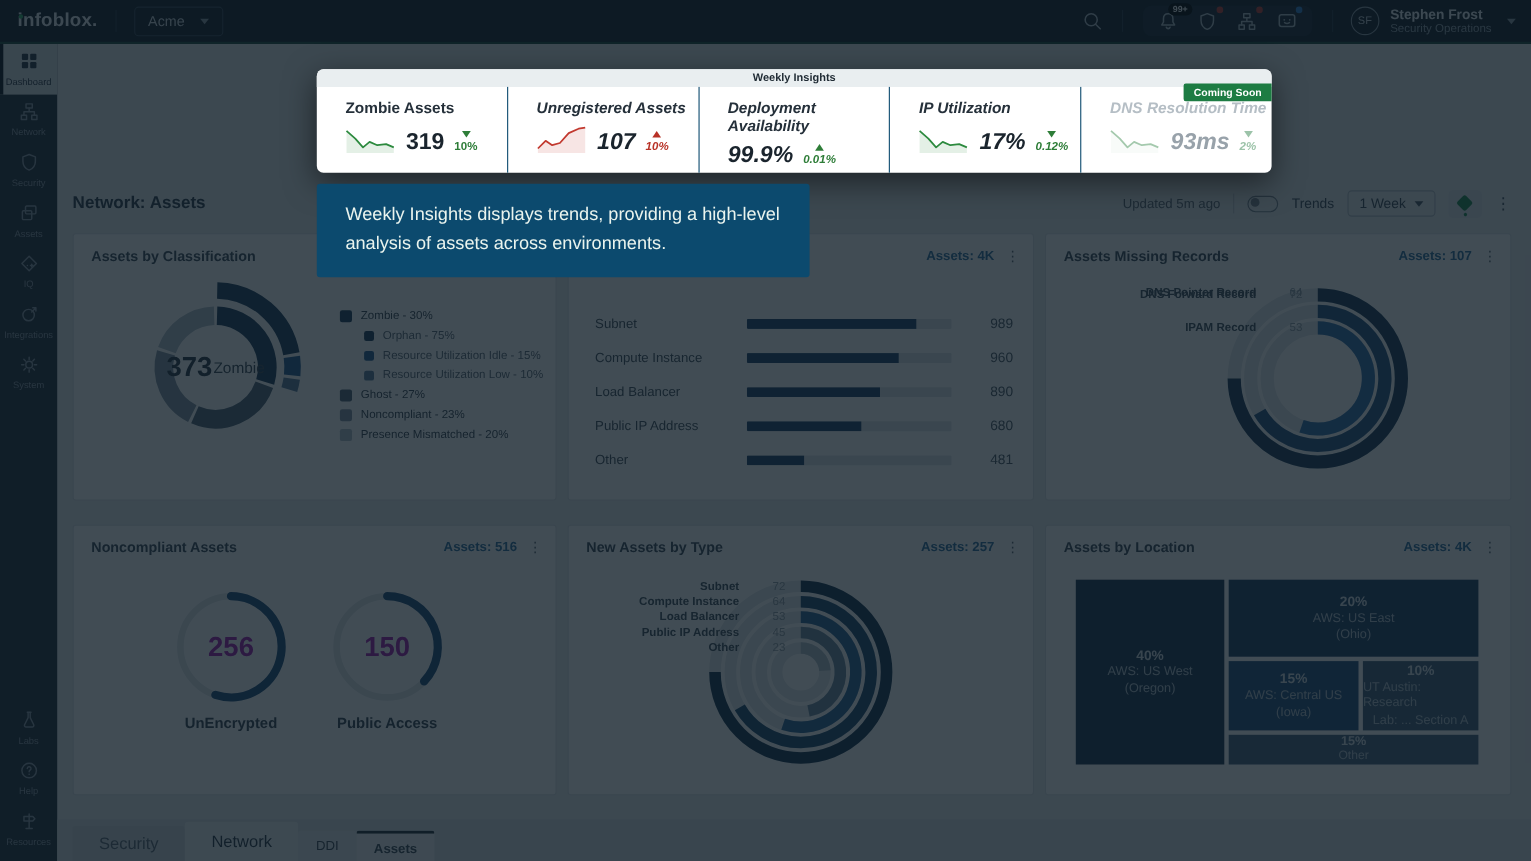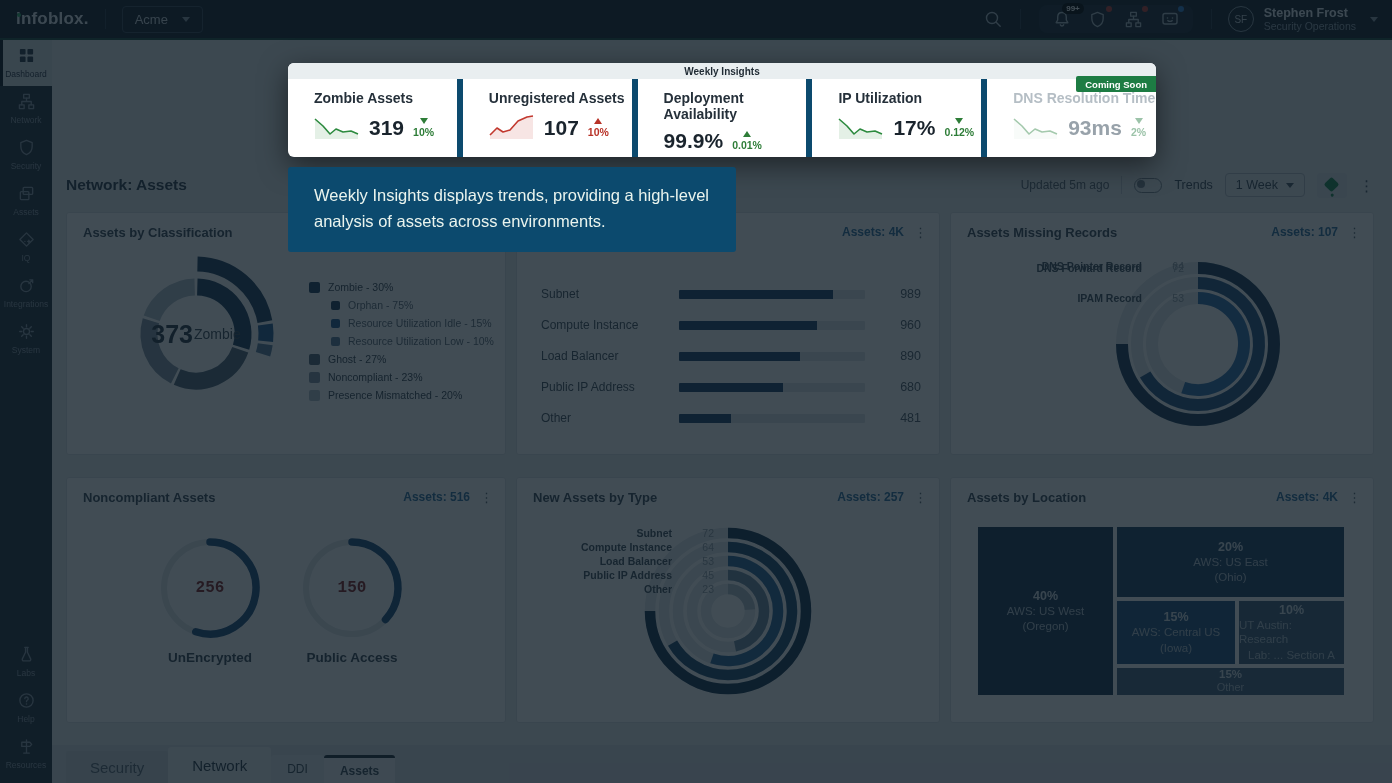--- a/index.html
+++ b/index.html
@@ -88,21 +88,21 @@
   
   .rad-body{position:relative;height:100%;}
   .rad-row{position:absolute;display:flex;align-items:center;height:13px;font-size:10.5px;}
   .rad-label{flex:1;text-align:right;color:#42505b;font-weight:700;}
   .rad-val{width:30px;text-align:right;color:#939ea8;margin-left:12px;}
   
   .gauges{display:flex;justify-content:center;padding:24px 10px 0 0;}
   .gauge{width:142px;text-align:center;}
   .gauge-wrap{position:relative;width:104px;height:104px;margin:0 auto;}
   .gauge-num{position:absolute;inset:0;display:flex;align-items:center;justify-content:center;
-             font-size:16px;font-weight:700;color:#7f1d1d;font-family:Liberation Mono, monospace;}
+             font-size:25px;font-weight:700;color:#a21caf;}
   .gauge-lbl{margin-top:10px;font-size:13.5px;font-weight:700;color:#3a4651;}
   
   .treemap{position:absolute;left:27px;top:15px;width:366px;height:168px;display:flex;gap:4px;}
   .tm-left{width:135px;height:100%;}
   .tm-right{flex:1;display:flex;flex-direction:column;gap:4px;}
   .tm-top{height:70px;}
   .tm-mid{flex:1;display:flex;gap:4px;}
   .tm-mid > div:first-child{width:52%;} .tm-mid > div:last-child{flex:1;}
   .tm-bottom{height:27px;}
   .tm-node{display:flex;flex-direction:column;align-items:center;justify-content:center;gap:1px;
@@ -121,21 +121,21 @@
   
   .overlay{position:absolute;inset:0;background:rgba(12,25,36,0.78);z-index:50;}
   .wi-panel{position:absolute;left:288px;top:63px;width:868px;height:94px;background:#fff;border-radius:6px;
             box-shadow:0 8px 28px rgba(0,0,0,.5);z-index:60;}
   .wi-header{height:16px;background:#e9eef0;border-radius:6px 6px 0 0;text-align:center;font-size:10px;
              font-weight:700;color:#1f2a33;line-height:17px;}
   .wi-coming{position:absolute;right:0;top:13px;background:#1d7c43;color:#fff;font-size:9.5px;font-weight:700;
              padding:2.5px 9px;border-radius:2px 0 0 2px;z-index:61;}
   .wi-metrics{display:flex;height:78px;}
   .wi-col{flex:1;padding:11px 0 0 26px;box-sizing:border-box;}
-  .wi-col + .wi-col{border-left:6px solid #0c4a6e;}
+  .wi-col + .wi-col{border-left:1px solid #0c4a6e;font-style:italic;}
   .wi-label{font-size:14px;font-weight:700;color:#25303a;margin-bottom:7px;}
   .wi-row{display:flex;align-items:center;gap:9px;}
   .wi-value{font-size:21px;font-weight:700;color:#1a242d;}
   .wi-delta{display:flex;flex-direction:column;align-items:center;gap:2px;font-size:10.5px;font-weight:700;}
   .tri-up{width:0;height:0;border-left:4.5px solid transparent;border-right:4.5px solid transparent;border-bottom:6.5px solid;}
   .tri-down{width:0;height:0;border-left:4.5px solid transparent;border-right:4.5px solid transparent;border-top:6.5px solid;}
   .wi-col.faded .wi-label{color:#b5bec5;}
   .wi-col.faded .wi-value{color:#98a2aa;}
   .tooltip{position:absolute;left:288px;top:167px;width:448px;box-sizing:border-box;background:#0c4a6e;color:#eaf4ee;
            font-size:16.5px;line-height:1.55;padding:16px 26px 18px;border-radius:3px;z-index:60;}

